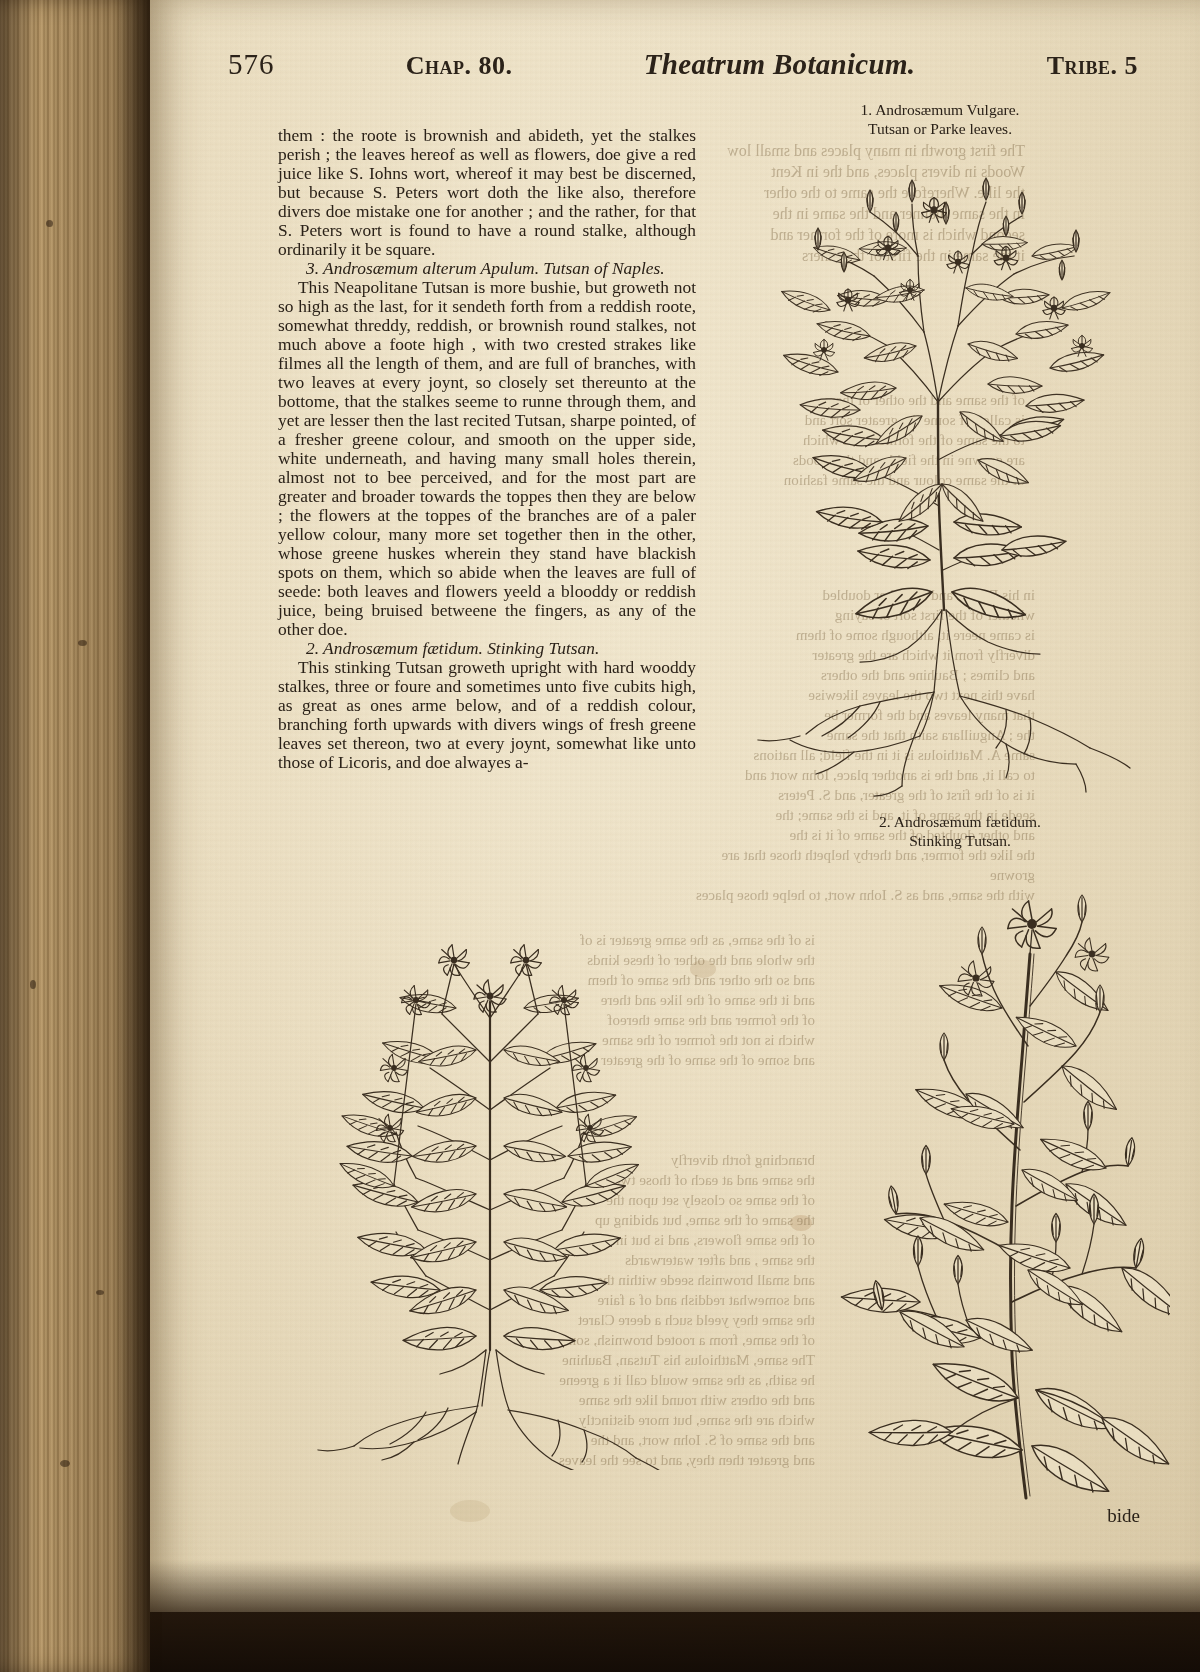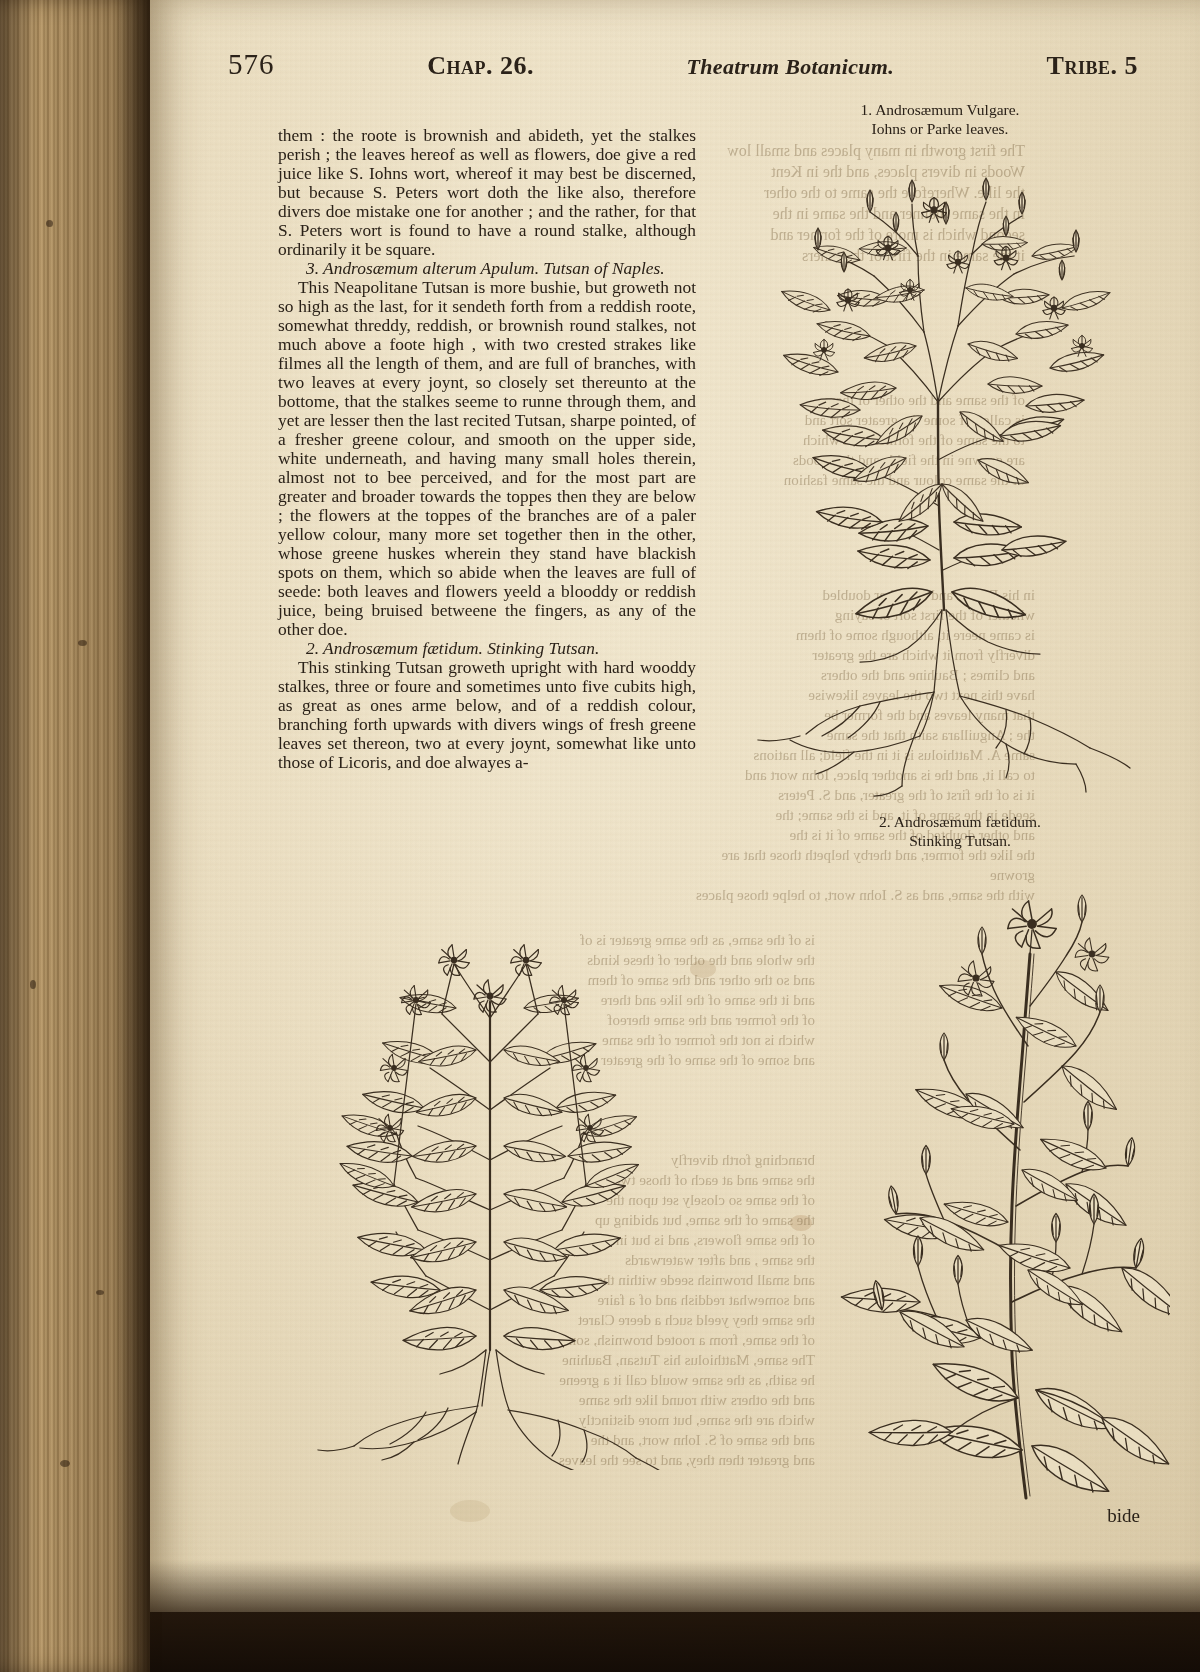--- a/index.html
+++ b/index.html
@@ -115,21 +115,21 @@
     font-family: "Liberation Serif", serif;
     font-size: 26px;
     font-variant: small-caps;
     font-weight: 600;
     letter-spacing: 0.5px;
   }
   .rh-title {
     font-family: "Liberation Serif", serif;
     font-style: italic;
     font-weight: 700;
-    font-size: 22px;
+    font-size: 29px;
     letter-spacing: 0.3px;
   }
   .rh-tribe {
     font-family: "Liberation Serif", serif;
     font-size: 26px;
     font-variant: small-caps;
     font-weight: 600;
     letter-spacing: 0.5px;
   }
 
@@ -279,36 +279,36 @@
         The same, Matthiolus his Tutsan, Bauhine<br>
         he saith, as the same would call it a greene<br>
         and the others with round like the same<br>
         which are the same, but more distinctly<br>
         and the same of S. Iohn wort, and the<br>
         and greater then they, and to see the leaves
       </div>
 
       <div class="runhead">
         <span class="rh-folio">576</span>
-        <span class="rh-chap">Chap. 26.</span>
+        <span class="rh-chap">Chap. 80.</span>
         <span class="rh-title">Theatrum Botanicum.</span>
         <span class="rh-tribe">Tribe. 5</span>
       </div>
 
       <div class="col-text">
         <p>them : the roote is brownish and abideth, yet the stalkes perish ;  the leaves hereof as well as flowers, doe give a red juice like S. Iohns wort, whereof it may best be discerned,  but because S. Peters wort doth the like also, therefore divers doe mistake one for another ; and the rather,  for that S. Peters wort is found to have a round stalke, although ordinarily it be square.</p>
         <p class="hd-item" style="font-style:italic;">3.  Androsæmum alterum Apulum.  Tutsan of Naples.</p>
         <p class="indent">This Neapolitane Tutsan is more bushie, but groweth not so high as the last, for it sendeth forth from a reddish roote, somewhat threddy, reddish, or brownish round stalkes,  not much above a foote high ,  with two crested strakes like filmes all the length of them, and are full of branches, with two leaves at every joynt, so closely set thereunto at the bottome, that the stalkes seeme to runne through them, and yet are lesser then the last recited Tutsan, sharpe pointed, of a fresher greene colour, and smooth on the upper side, white underneath, and having many small holes therein, almost not to bee perceived, and for the most part are greater and broader towards the toppes then they are below ;  the flowers at the toppes of the branches are of a paler yellow colour, many more set together then in the other, whose greene huskes wherein they stand have blackish spots on them, which so abide when the leaves are full of seede: both leaves and flowers yeeld a blooddy or reddish juice, being bruised betweene the fingers,  as any of the other doe.</p>
         <p class="hd-item" style="font-style:italic;">2.  Androsæmum fætidum.  Stinking Tutsan.</p>
         <p class="indent">This stinking Tutsan groweth upright with hard wooddy stalkes, three or foure and sometimes unto five cubits high,  as great as ones arme below, and of a reddish colour, branching forth upwards with divers wings of fresh greene leaves set thereon, two at every joynt, somewhat like unto those of Licoris, and doe alwayes a-</p>
       </div>
 
       <div class="fig-cap" style="left:600px; top:100px; width:380px;">
         <div class="l1">1.  Androsæmum Vulgare.</div>
-        <div class="l2">Iohns or Parke leaves.</div>
+        <div class="l2">Tutsan or Parke leaves.</div>
       </div>
 
       <div class="woodcut" style="left:560px; top:140px;">
         <svg width="460" height="660" viewBox="0 0 460 660" fill="none" stroke="#3a2e20" stroke-width="1.25" stroke-linecap="round" stroke-linejoin="round">
           <defs>
             <g id="leafA">
               <path d="M0,0 C14,-16 40,-22 62,-12 C44,2 20,10 0,0 Z" fill="#e9ddc0"></path>
               <path d="M0,0 C20,-6 42,-10 62,-12"></path>
               <path d="M10,-5 L16,-13 M20,-6 L27,-16 M32,-7 L38,-17 M44,-9 L49,-17"></path>
               <path d="M12,1 L18,-4 M24,0 L30,-5 M37,-2 L43,-7"></path>

